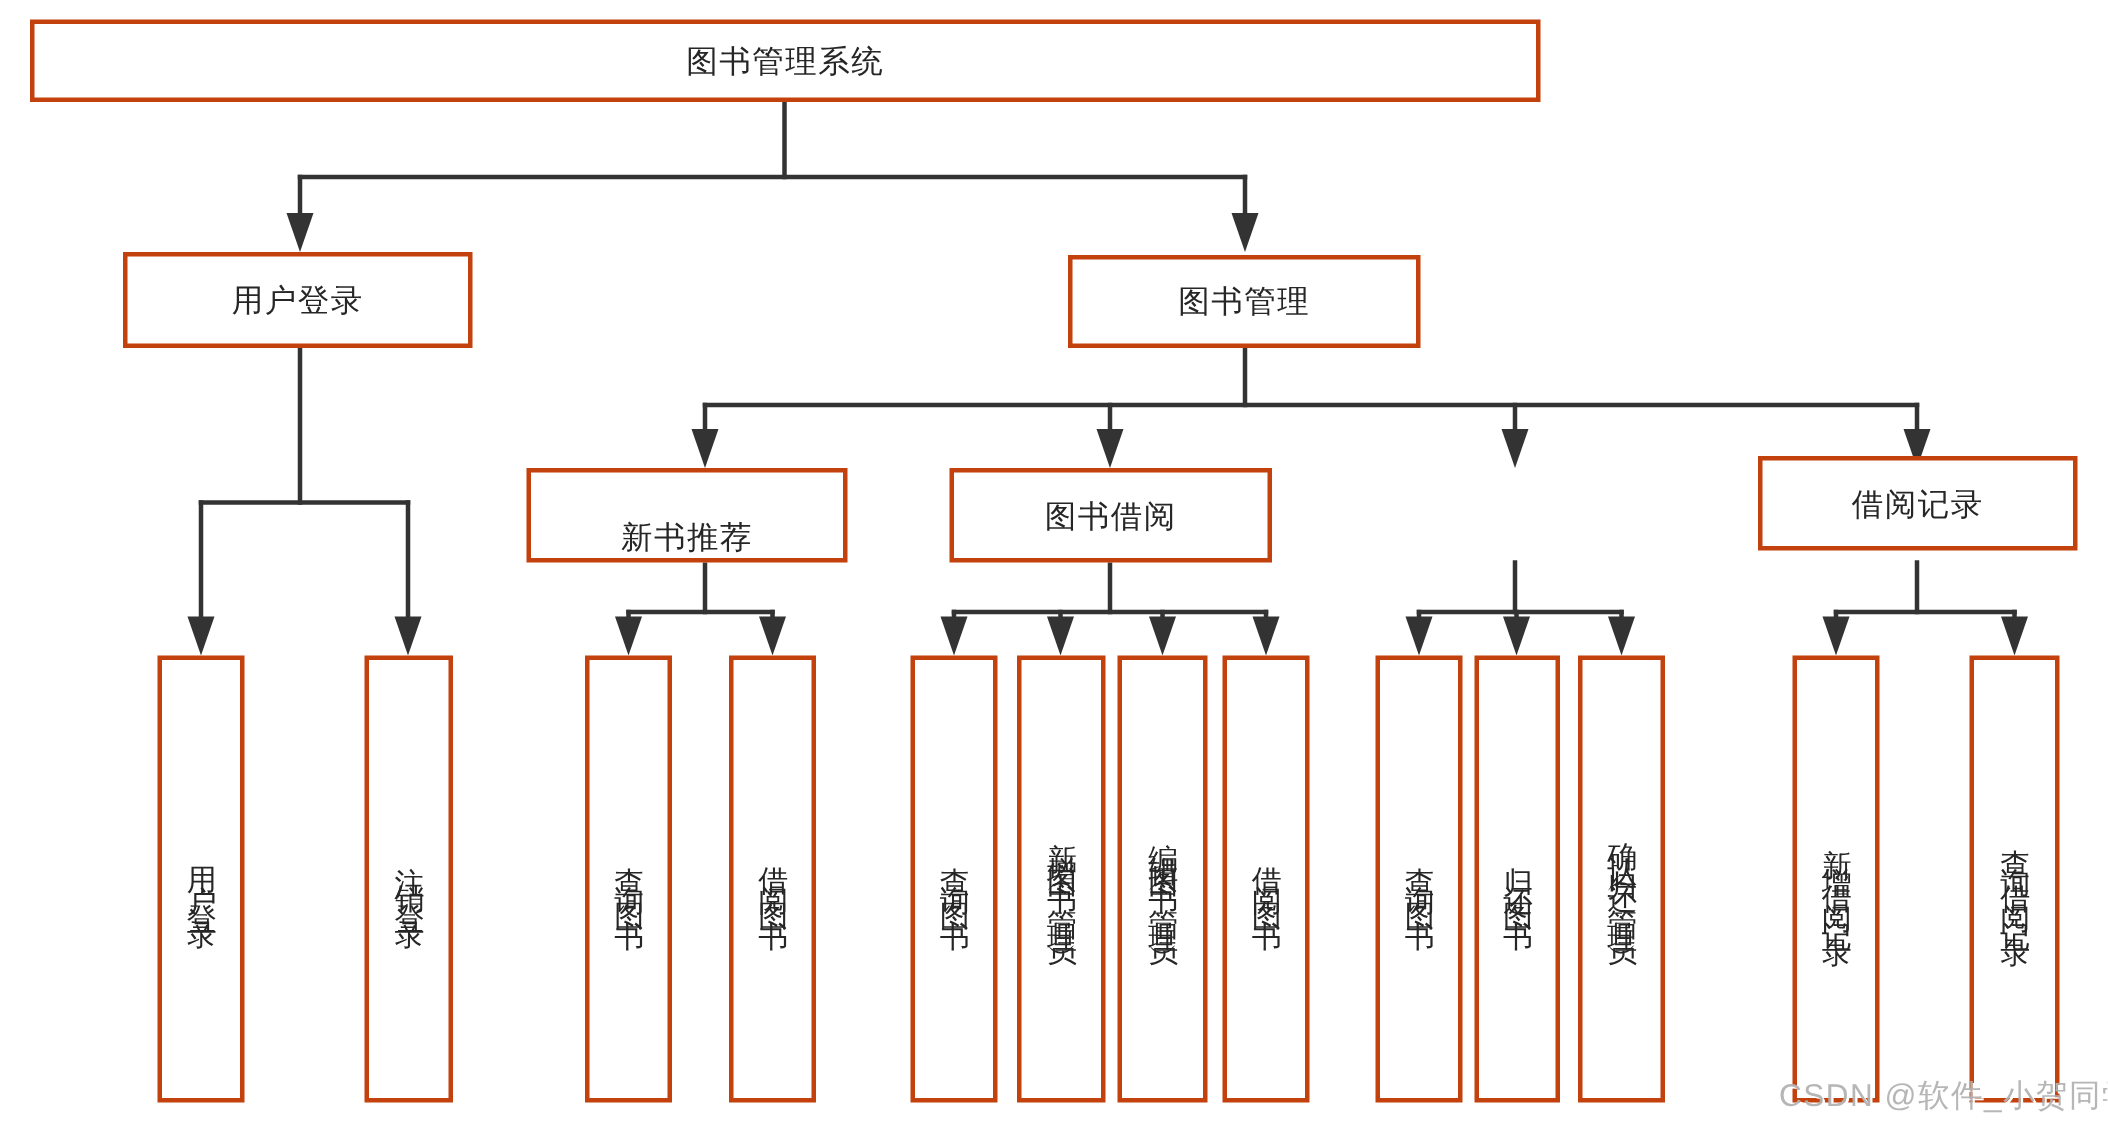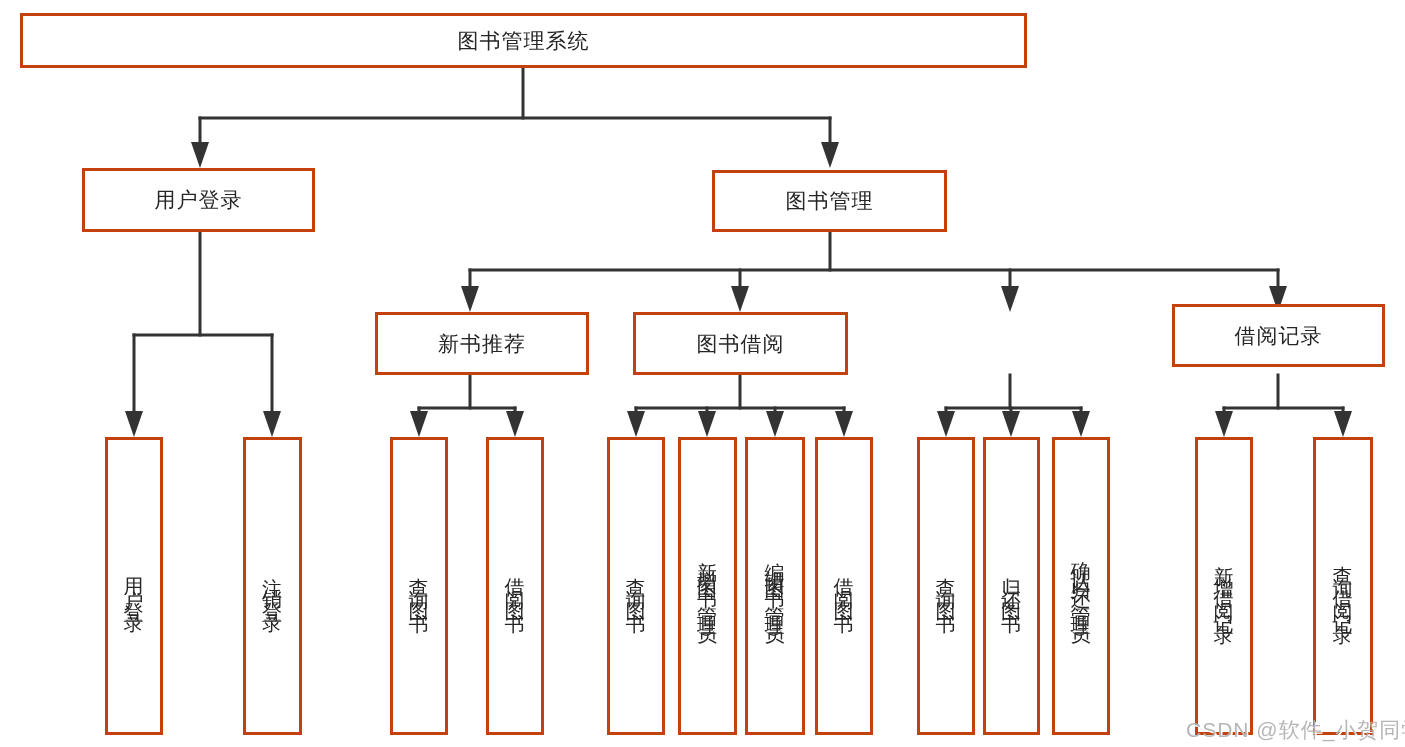--- a/index.html
+++ b/index.html
@@ -126,21 +126,21 @@
     <span>图书管理系统</span>
   </div>
 
   <div class="node hnode" style="left:82px;top:168px;width:233px;height:64px;">
     <span>用户登录</span>
   </div>
   <div class="node hnode" style="left:712px;top:170px;width:235px;height:62px;">
     <span>图书管理</span>
   </div>
 
-  <div class="node hnode" style="left:375px;top:312px;width:214px;height:63px;">
+  <div class="node hnode" style="left:351px;top:312px;width:214px;height:63px;align-items:flex-end;">
     <span>新书推荐</span>
   </div>
   <div class="node hnode" style="left:633px;top:312px;width:215px;height:63px;">
     <span>图书借阅</span>
   </div>
   <div class="node hnode" style="left:1172px;top:304px;width:213px;height:63px;">
     <span>借阅记录</span>
   </div>
 
   <div class="node leaf" style="left:105px;top:437px;width:58px;height:298px;">

